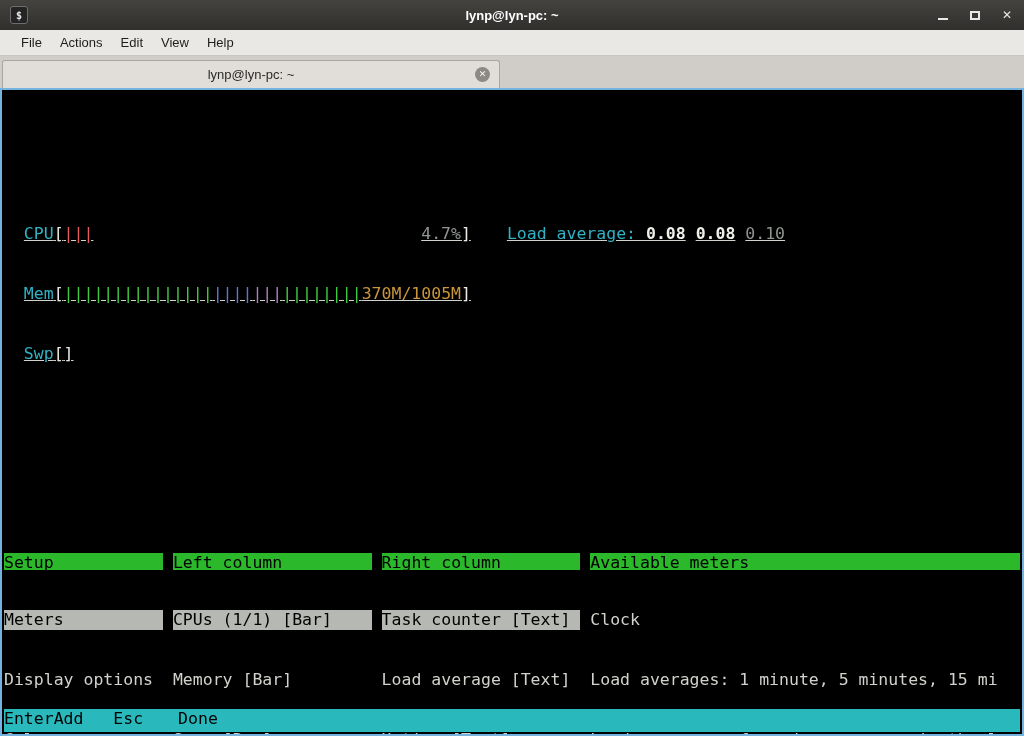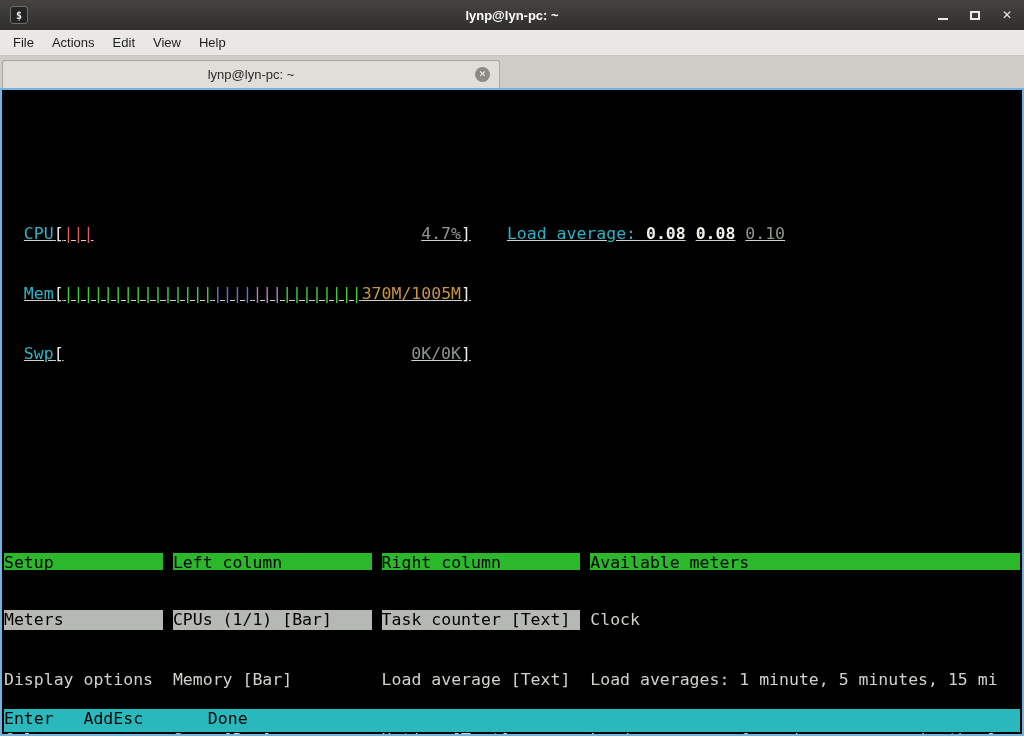--- a/index.html
+++ b/index.html
@@ -11,21 +11,21 @@
   
   .titlebar { height:30px; background:linear-gradient(#454340,#302f2d); display:flex; align-items:center; padding:0 10px; position:relative; flex:0 0 auto; }
   .app-icon { width:18px; height:18px; background:#242424; border:1px solid #6e6e6e; border-radius:3px; color:#e8e8e8; font-size:10px; font-weight:bold; display:flex; align-items:center; justify-content:center; font-family:"DejaVu Sans Mono",monospace; z-index:2; }
   .win-title { position:absolute; left:0; right:0; text-align:center; color:#ffffff; font-weight:bold; font-size:13px; }
   .win-controls { margin-left:auto; display:flex; align-items:center; gap:18px; z-index:2; }
   .wc { color:#e9e9e9; font-size:12px; display:flex; align-items:center; justify-content:center; width:14px; height:16px; cursor:default; }
   .wc-min-glyph { width:10px; height:2px; background:#e9e9e9; margin-top:8px; }
   .wc-max-glyph { width:10px; height:9px; border:2px solid #e9e9e9; }
 
   
-  .menubar { height:26px; background:#eae8e4; border-bottom:1px solid #c9c5c0; display:flex; align-items:stretch; padding-left:4px; flex:0 0 auto; }
+  .menubar { height:26px; background:#eae8e4; border-bottom:1px solid #c9c5c0; display:flex; align-items:stretch; padding-left:12px; flex:0 0 auto; }
   .menu-item { display:flex; align-items:center; padding:0 9px; font-size:13px; color:#1d1d1d; }
 
   
   .tabbar { height:32px; background:#d0ccc7; display:flex; align-items:flex-end; padding:4px 0 0 2px; flex:0 0 auto; }
   .tab { width:498px; height:28px; background:#e1ded9; border:1px solid #a9a5a0; border-bottom:none; border-radius:3px 3px 0 0; display:flex; align-items:center; justify-content:center; position:relative; font-size:13px; color:#2b2b2b; }
   .tab-close { position:absolute; right:9px; width:15px; height:15px; border-radius:50%; background:#8d8a86; color:#f4f4f4; font-size:9px; line-height:15px; text-align:center; cursor:default; }
 
   
   .terminal { flex:1 1 auto; background:#000; border:2px solid #74b2e0; position:relative; overflow:hidden;
               font-family:"DejaVu Sans Mono", monospace; font-size:16.5px; line-height:20px; color:#cfd3cb; padding:2px; white-space:pre; }
@@ -54,21 +54,21 @@
   .panel { width:16ch; flex:0 0 auto; }
   .panel.w20 { width:20ch; }
   .panel.grow { flex:1 1 auto; width:auto; min-width:0; }
   .p-header { height:17px; background:#2bb82b; color:#000; white-space:pre; overflow:hidden; }
   .p-item { height:20px; color:#cfd3cb; white-space:pre; overflow:hidden; cursor:default; }
   .p-item.sel-gray { background:#b6b8b3; color:#000; }
 
   
   .fnbar { position:absolute; left:2px; right:2px; bottom:2px; height:23px; background:#29b8bc; color:#000; display:flex; white-space:pre; }
   .fn-key { flex:0 0 auto; }
-  .fn-label { flex:0 0 auto;text-align:right; }
+  .fn-label { flex:0 0 auto; }
   .w-add  { width:6ch; }
   .w-done { width:7ch;margin-left:35px; }
   .fn-fill { flex:1 1 auto; }
 </style>
 </head>
 <body>
 
 <div class="window">
 
   <div class="titlebar">
@@ -102,21 +102,21 @@
     </div>
   </div>
 
   <div class="terminal">
 
     
     <div class="hdr">
       <div class="meters-left">
         <div class="mrow"><span class="cyan">CPU</span><span class="white">[</span><span class="minner"><span class="red">|||</span><span class="gray mval">4.7%</span></span><span class="white">]</span></div>
         <div class="mrow"><span class="cyan">Mem</span><span class="white">[</span><span class="minner"><span class="bar-g">|||||||||||||||</span><span class="bar-b">||||</span><span class="bar-m">|||</span><span class="bar-g">||||||||</span><span class="orange mval">370M/1005M</span></span><span class="white">]</span></div>
-        <div class="mrow"><span class="cyan">Swp</span><span class="white">[</span><span class="minner"><span class="gray mval">0K/0K</span></span><span class="white">]</span></div>
+        <div class="mrow"><span class="cyan">Swp</span><span class="white">[</span><span class="white">]</span></div>
       </div>
       <div class="stats">
         <div class="srow"><span class="cyan">Load average: </span><span class="bwhite load-val">0.08</span><span class="bwhite load-val">0.08</span><span class="gray">0.10</span></div>
       </div>
     </div>
 
     
     <div class="panels">
 
       <div class="panel">

